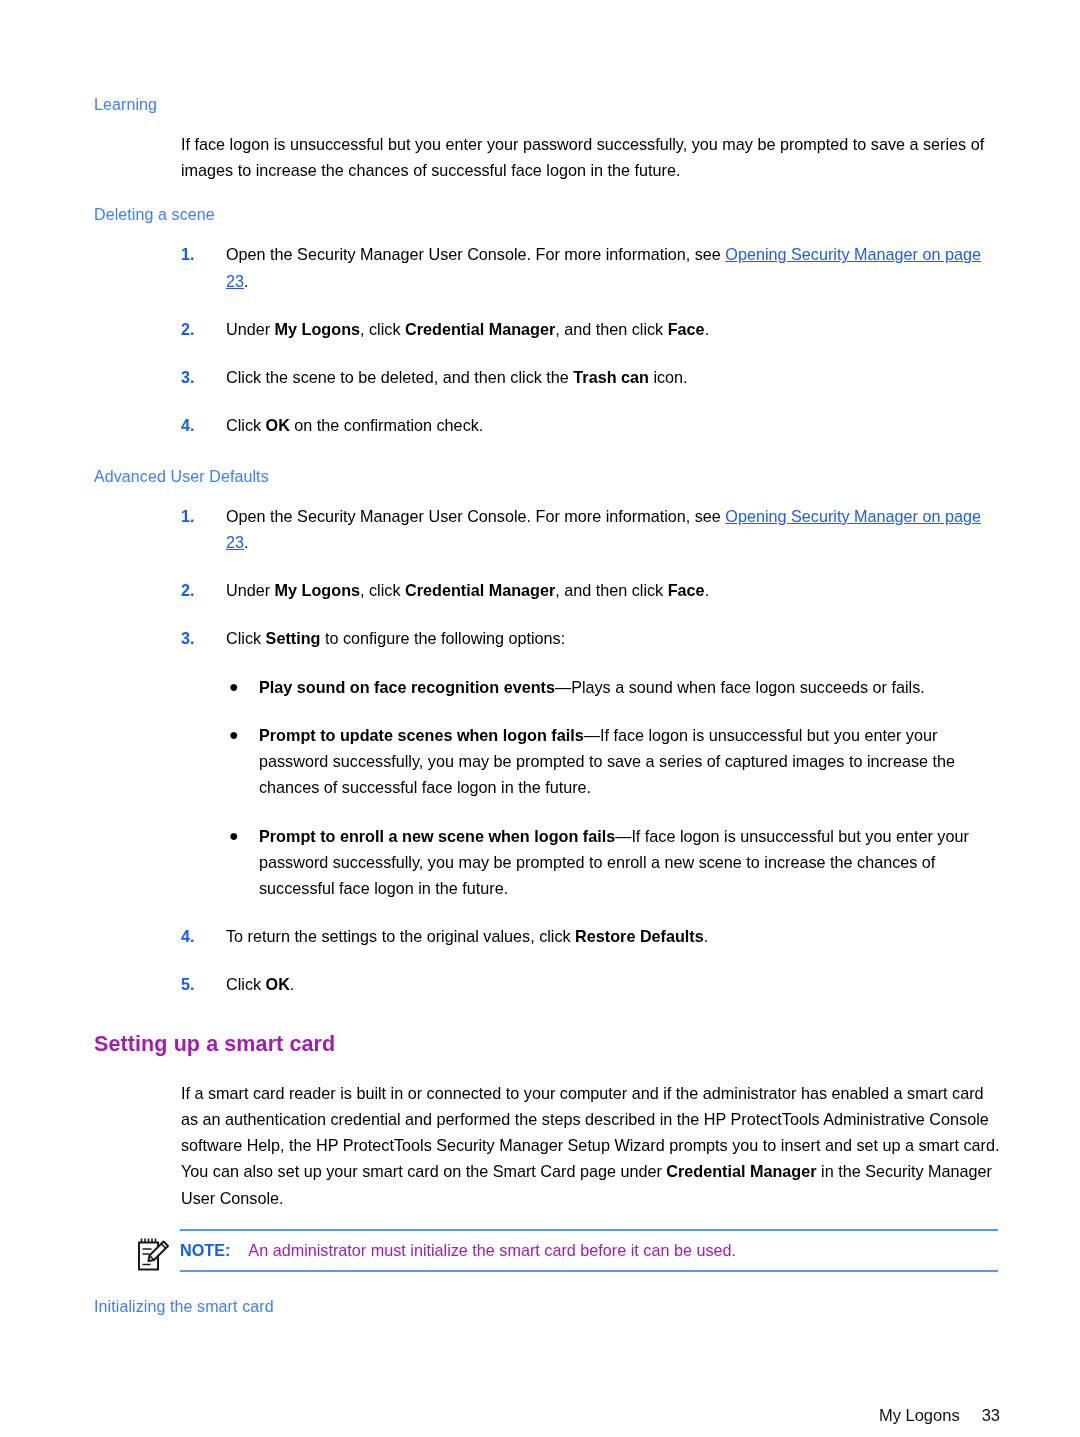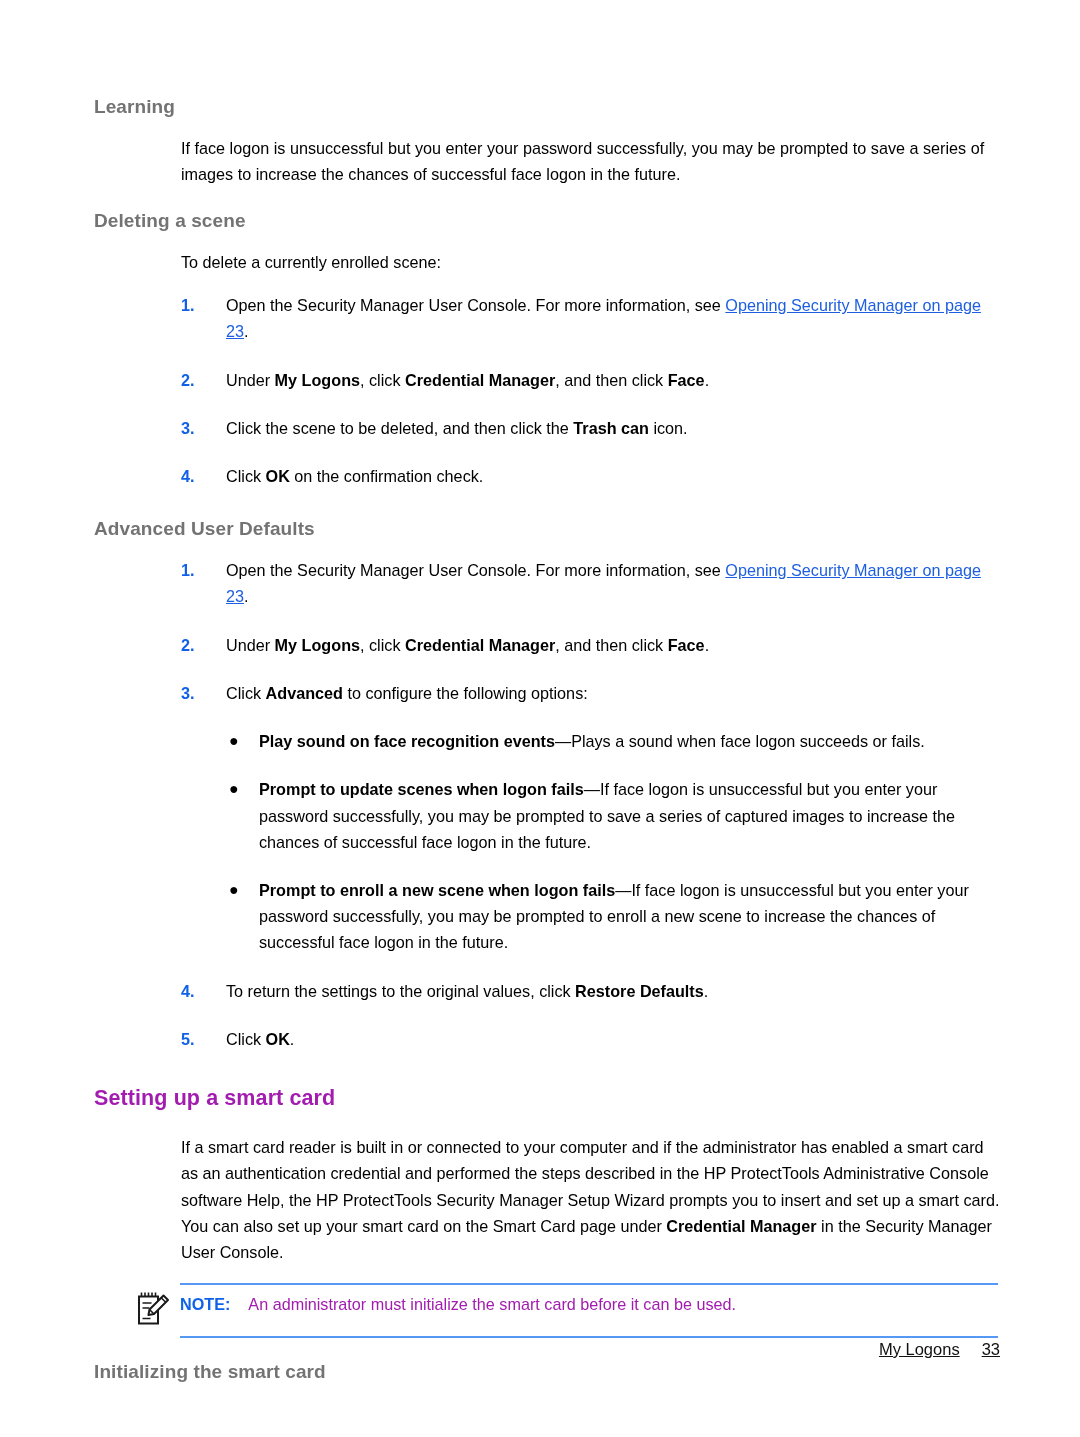--- a/index.html
+++ b/index.html
@@ -24,23 +24,23 @@
   }
   .content {
     position: absolute;
     left: 94px;
     top: 95px;
     width: 906px;
   }
 
   
   .h-sub {
-    color: #737373;
-    font-weight: bold;
-    font-size: 19px;
+    color: #3b82f6;
+    font-weight: normal;
+    font-size: 16px;
     line-height: 1.25;
     margin: 0 0 16px 0;
     letter-spacing: 0.1px;
   }
   .h-main {
     color: #a21caf;
     font-weight: bold;
     font-size: 21.5px;
     line-height: 1.25;
     margin: 0 0 22px 0;
@@ -126,21 +126,21 @@
   .note .rule {
     height: 2px;
     background: #5599f5;
     width: 818px;
     margin-left: 46px;
   }
   .note .rule.bottom { margin-top: 0; }
   .note .note-body {
     display: flex;
     align-items: flex-start;
-    padding: 8px 0 20px 46px;
+    padding: 8px 0 9px 46px;
     font-size: 16.2px;
     line-height: 1.4;
   }
   .note .note-label {
     color: #0f62e8;
     font-weight: bold;
     margin-right: 18px;
     white-space: nowrap;
   }
   .note .note-text { color: #a21caf; }
@@ -149,40 +149,38 @@
     left: 42px;
     top: 6px;
     width: 34px;
     height: 38px;
   }
 
   
   .footer {
     position: absolute;
     left: 0;
-    top: 1340px;
+    top: 1406px;
     width: 1000px;
     text-align: right;
     font-size: 16.5px;
     color: #111;
-    text-decoration: underline;
   }
   .footer .sec { margin-right: 22px; }
 </style>
 </head>
 <body>
 
 <div class="page">
   <div class="content">
 
     <div class="h-sub">Learning</div>
     <p class="para">If face logon is unsuccessful but you enter your password successfully, you may be prompted to save a series of images to increase the chances of successful face logon in the future.</p>
 
     <div class="h-sub">Deleting a scene</div>
-    <p class="para tight">To delete a currently enrolled scene:</p>
 
     <ol class="steps">
       <li>
         <span class="num">1.</span>
         <span><span>Open the Security Manager User Console. For more information, see </span><a class="xref" href="#">Opening Security Manager on page 23</a><span>.</span></span>
       </li>
       <li>
         <span class="num">2.</span>
         <span><span>Under </span><b>My Logons</b><span>, click </span><b>Credential Manager</b><span>, and then click </span><b>Face</b><span>.</span></span>
       </li>
@@ -202,21 +200,21 @@
       <li>
         <span class="num">1.</span>
         <span><span>Open the Security Manager User Console. For more information, see </span><a class="xref" href="#">Opening Security Manager on page 23</a><span>.</span></span>
       </li>
       <li>
         <span class="num">2.</span>
         <span><span>Under </span><b>My Logons</b><span>, click </span><b>Credential Manager</b><span>, and then click </span><b>Face</b><span>.</span></span>
       </li>
       <li>
         <span class="num">3.</span>
-        <span><span>Click </span><b>Advanced</b><span> to configure the following options:</span></span>
+        <span><span>Click </span><b>Setting</b><span> to configure the following options:</span></span>
 
 
         <ul class="bullets">
           <li>
             <span class="dot">●</span>
             <b>Play sound on face recognition events</b><span>—Plays a sound when face logon succeeds or fails.</span>
           </li>
           <li>
             <span class="dot">●</span>
             <b>Prompt to update scenes when logon fails</b><span>—If face logon is unsuccessful but you enter your password successfully, you may be prompted to save a series of captured images to increase the chances of successful face logon in the future.</span>

